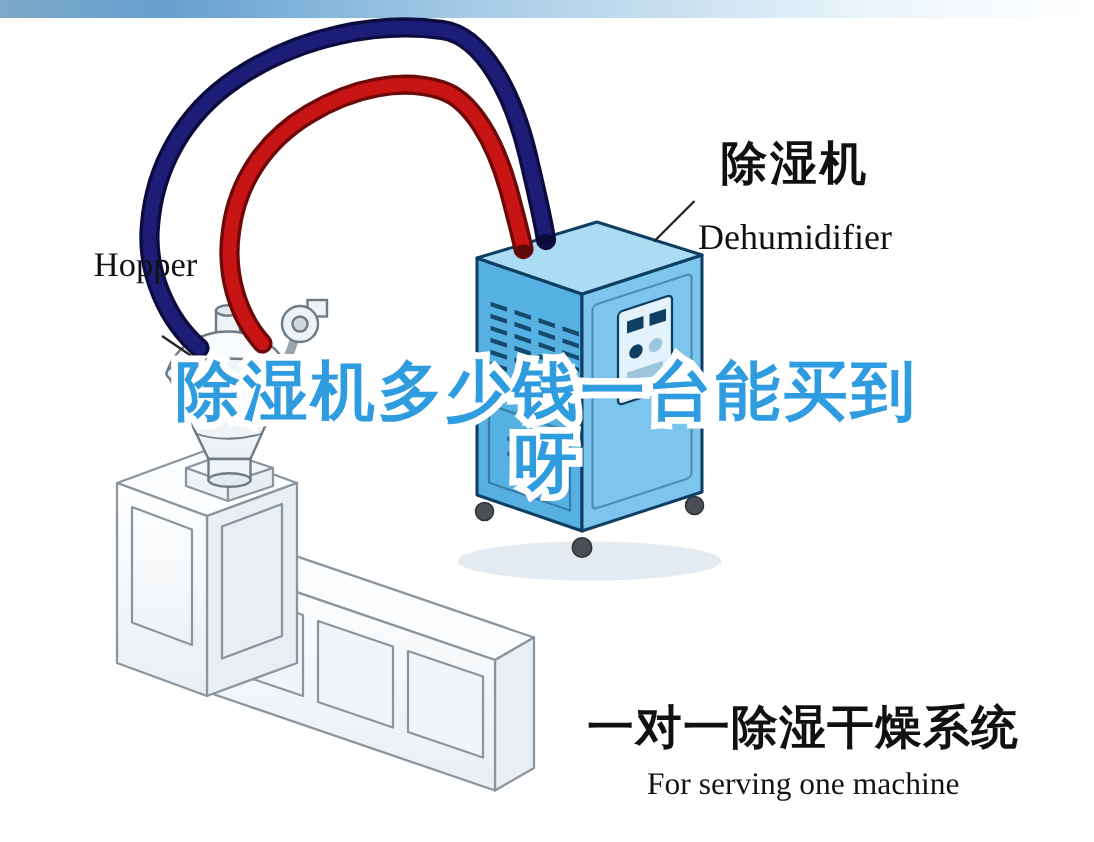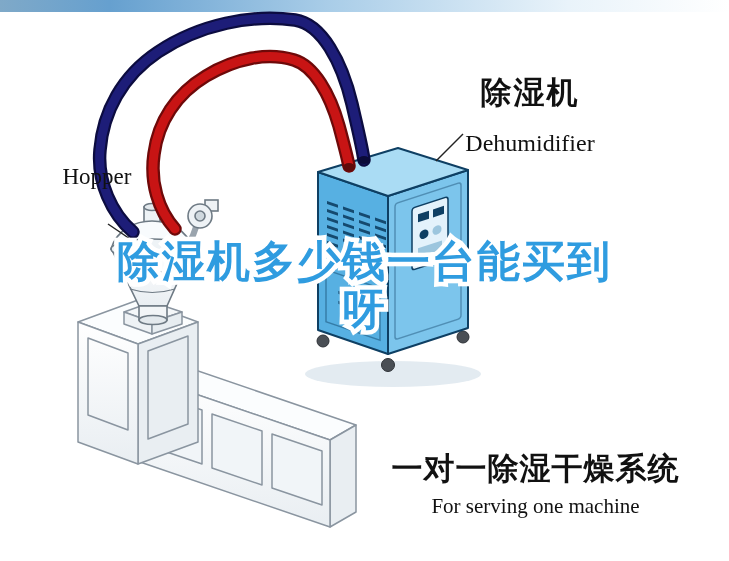--- a/index.html
+++ b/index.html
@@ -4,21 +4,21 @@
 <style>
   * { margin:0; padding:0; box-sizing:border-box; }
   html,body { width:729px; height:561px; }
   body { background:#ffffff; font-family:"Liberation Sans", sans-serif; }
   .page { position:relative; width:729px; height:561px; overflow:hidden; background:#ffffff; }
   .topbar { position:absolute; top:0; left:0; width:100%; height:12px;
     background:linear-gradient(90deg,#7fa9c8 0%,#66a0cf 15%,#a9cde8 45%,#e9f3fa 78%,#ffffff 100%); }
   .scene { position:absolute; left:0; top:0; width:729px; height:561px; }
 
   .label-block { position:absolute; text-align:center; color:#111; }
-  .label-block .cn { font-weight:bold; font-family:Liberation Serif, serif; }
+  .label-block .cn { font-weight:bold; font-family:Liberation Serif, serif;margin-top:16px; }
   .label-block .en { font-family:"Liberation Serif", serif; }
 
   .dehu  { left:448px; top:72px;  width:164px; }
   .dehu .cn { font-size:31px; letter-spacing:2px; }
   .dehu .en { font-size:24px; margin-top:16px; }
 
   .dryer { left:38px;  top:164px; width:118px; }
   .dryer .cn { font-size:26px; letter-spacing:1px; }
   .dryer .en { font-size:23px; }
 

